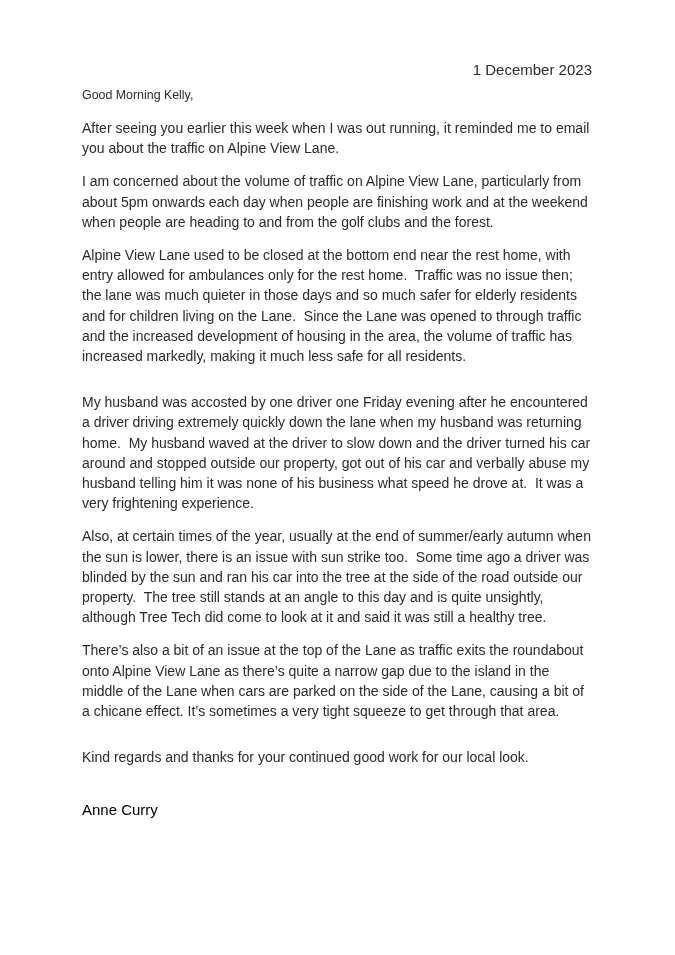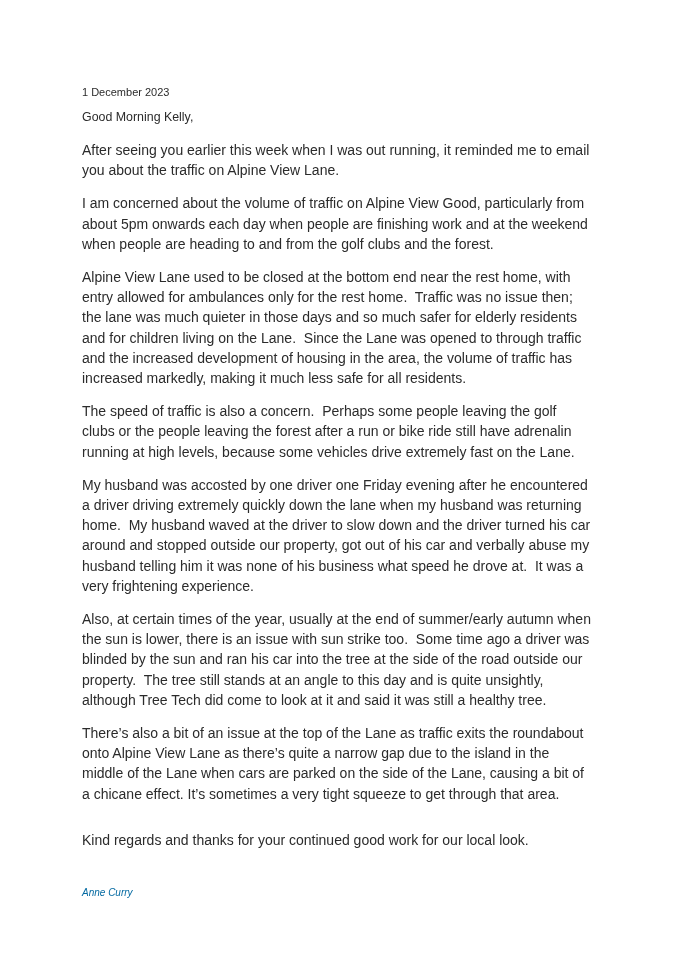--- a/index.html
+++ b/index.html
@@ -15,24 +15,25 @@
     overflow: hidden;
     font-family: "Liberation Sans", sans-serif;
   }
   .content {
     position: absolute;
     left: 82px;
     top: 0;
     width: 510px;
   }
   .date-line {
-    font-size: 11px;
+    text-align: right;
+    font-size: 15px;
     line-height: 20px;
     color: #2b2b2b;
-    margin-top: 82px;
+    margin-top: 60px;
   }
   .greeting {
     font-size: 12.4px;
     line-height: 20px;
     color: #2b2b2b;
     margin-top: 5px;
   }
   p.body-para {
     font-size: 14px;
     line-height: 20.2px;
@@ -42,47 +43,45 @@
     text-align: left;
     white-space: pre-wrap;
   }
   .para-gap {
     height: 13px;
   }
   .sign-gap {
     height: 33px;
   }
   .signature {
-    font-size: 10px;
+    font-size: 15px;
     line-height: 20px;
-    color: #0369a1;
-    font-style: italic;
+    color: #000000;
   }
 </style>
 </head>
 <body>
 
 <div class="page">
   <div class="content">
 
     <div class="date-line">1 December 2023</div>
 
     <div class="greeting">Good Morning Kelly,</div>
 
     <div class="para-gap"></div>
     <p class="body-para">After seeing you earlier this week when I was out running, it reminded me to email you about the traffic on Alpine View Lane.</p>
 
     <div class="para-gap"></div>
-    <p class="body-para">I am concerned about the volume of traffic on Alpine View Good, particularly from about 5pm onwards each day when people are finishing work and at the weekend when people are heading to and from the golf clubs and the forest.</p>
+    <p class="body-para">I am concerned about the volume of traffic on Alpine View Lane, particularly from about 5pm onwards each day when people are finishing work and at the weekend when people are heading to and from the golf clubs and the forest.</p>
 
     <div class="para-gap"></div>
     <p class="body-para">Alpine View Lane used to be closed at the bottom end near the rest home, with entry allowed for ambulances only for the rest home.  Traffic was no issue then; the lane was much quieter in those days and so much safer for elderly residents and for children living on the Lane.  Since the Lane was opened to through traffic and the increased development of housing in the area, the volume of traffic has increased markedly, making it much less safe for all residents.</p>
 
     <div class="para-gap"></div>
-    <p class="body-para">The speed of traffic is also a concern.  Perhaps some people leaving the golf clubs or the people leaving the forest after a run or bike ride still have adrenalin running at high levels, because some vehicles drive extremely fast on the Lane.</p>
 
     <div class="para-gap"></div>
     <p class="body-para">My husband was accosted by one driver one Friday evening after he encountered a driver driving extremely quickly down the lane when my husband was returning home.  My husband waved at the driver to slow down and the driver turned his car around and stopped outside our property, got out of his car and verbally abuse my husband telling him it was none of his business what speed he drove at.  It was a very frightening experience.</p>
 
     <div class="para-gap"></div>
     <p class="body-para">Also, at certain times of the year, usually at the end of summer/early autumn when the sun is lower, there is an issue with sun strike too.  Some time ago a driver was blinded by the sun and ran his car into the tree at the side of the road outside our property.  The tree still stands at an angle to this day and is quite unsightly, although Tree Tech did come to look at it and said it was still a healthy tree.</p>
 
     <div class="para-gap"></div>
     <p class="body-para">There’s also a bit of an issue at the top of the Lane as traffic exits the roundabout onto Alpine View Lane as there’s quite a narrow gap due to the island in the middle of the Lane when cars are parked on the side of the Lane, causing a bit of a chicane effect. It’s sometimes a very tight squeeze to get through that area.</p>
 

